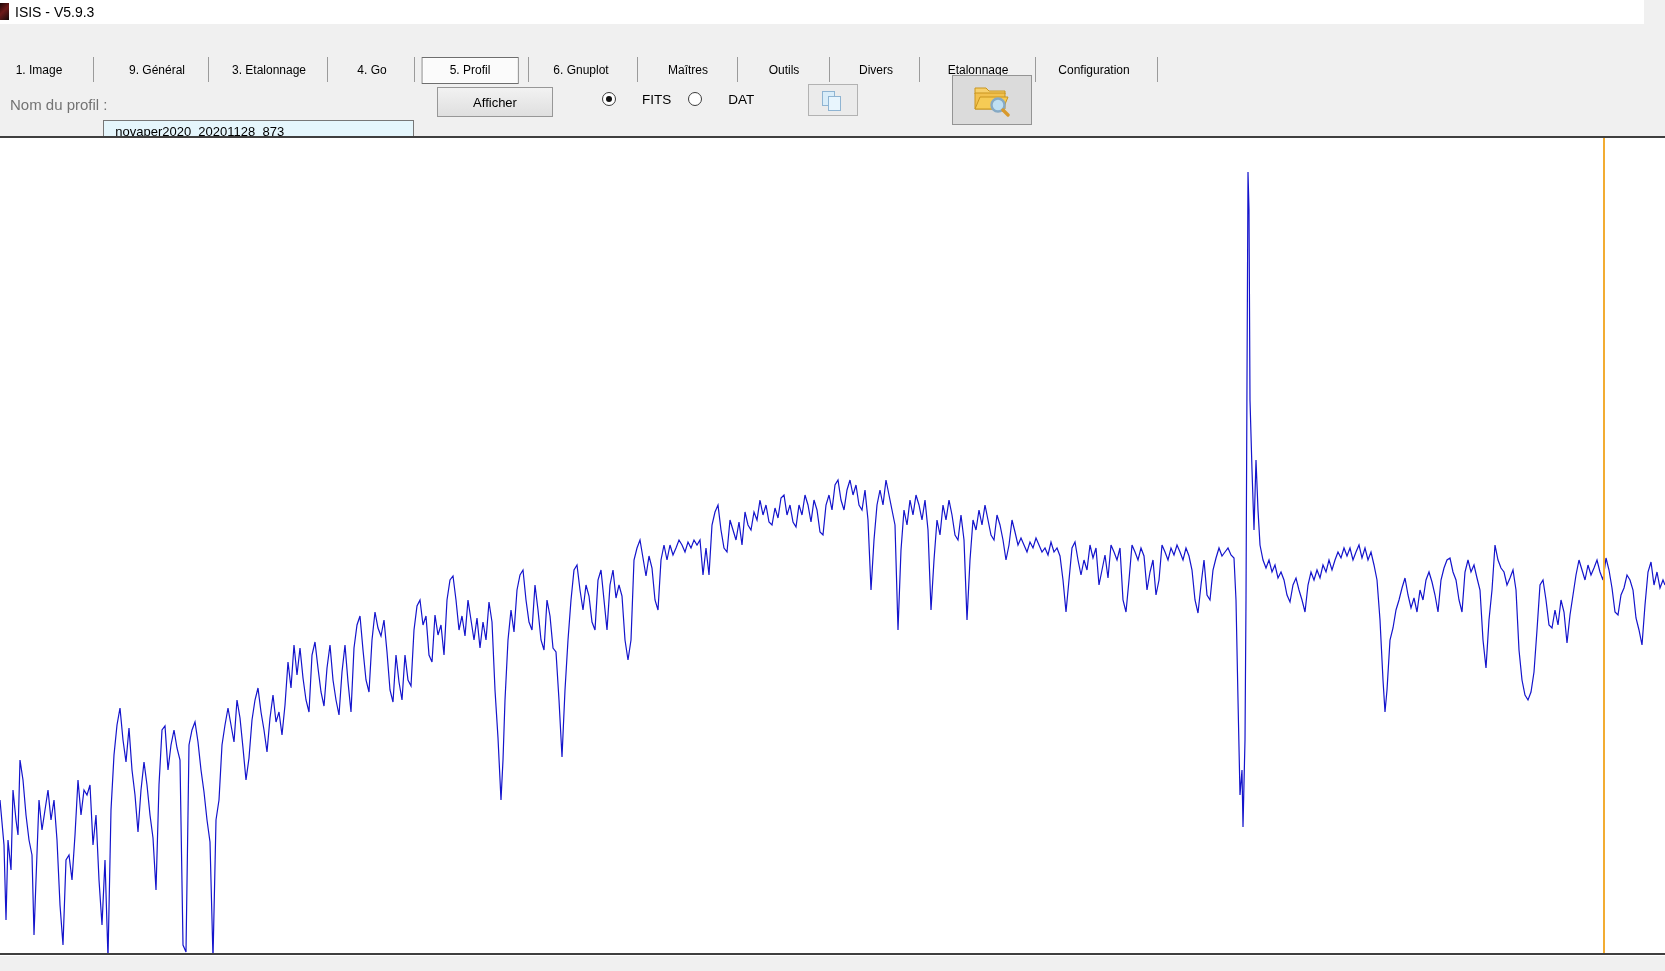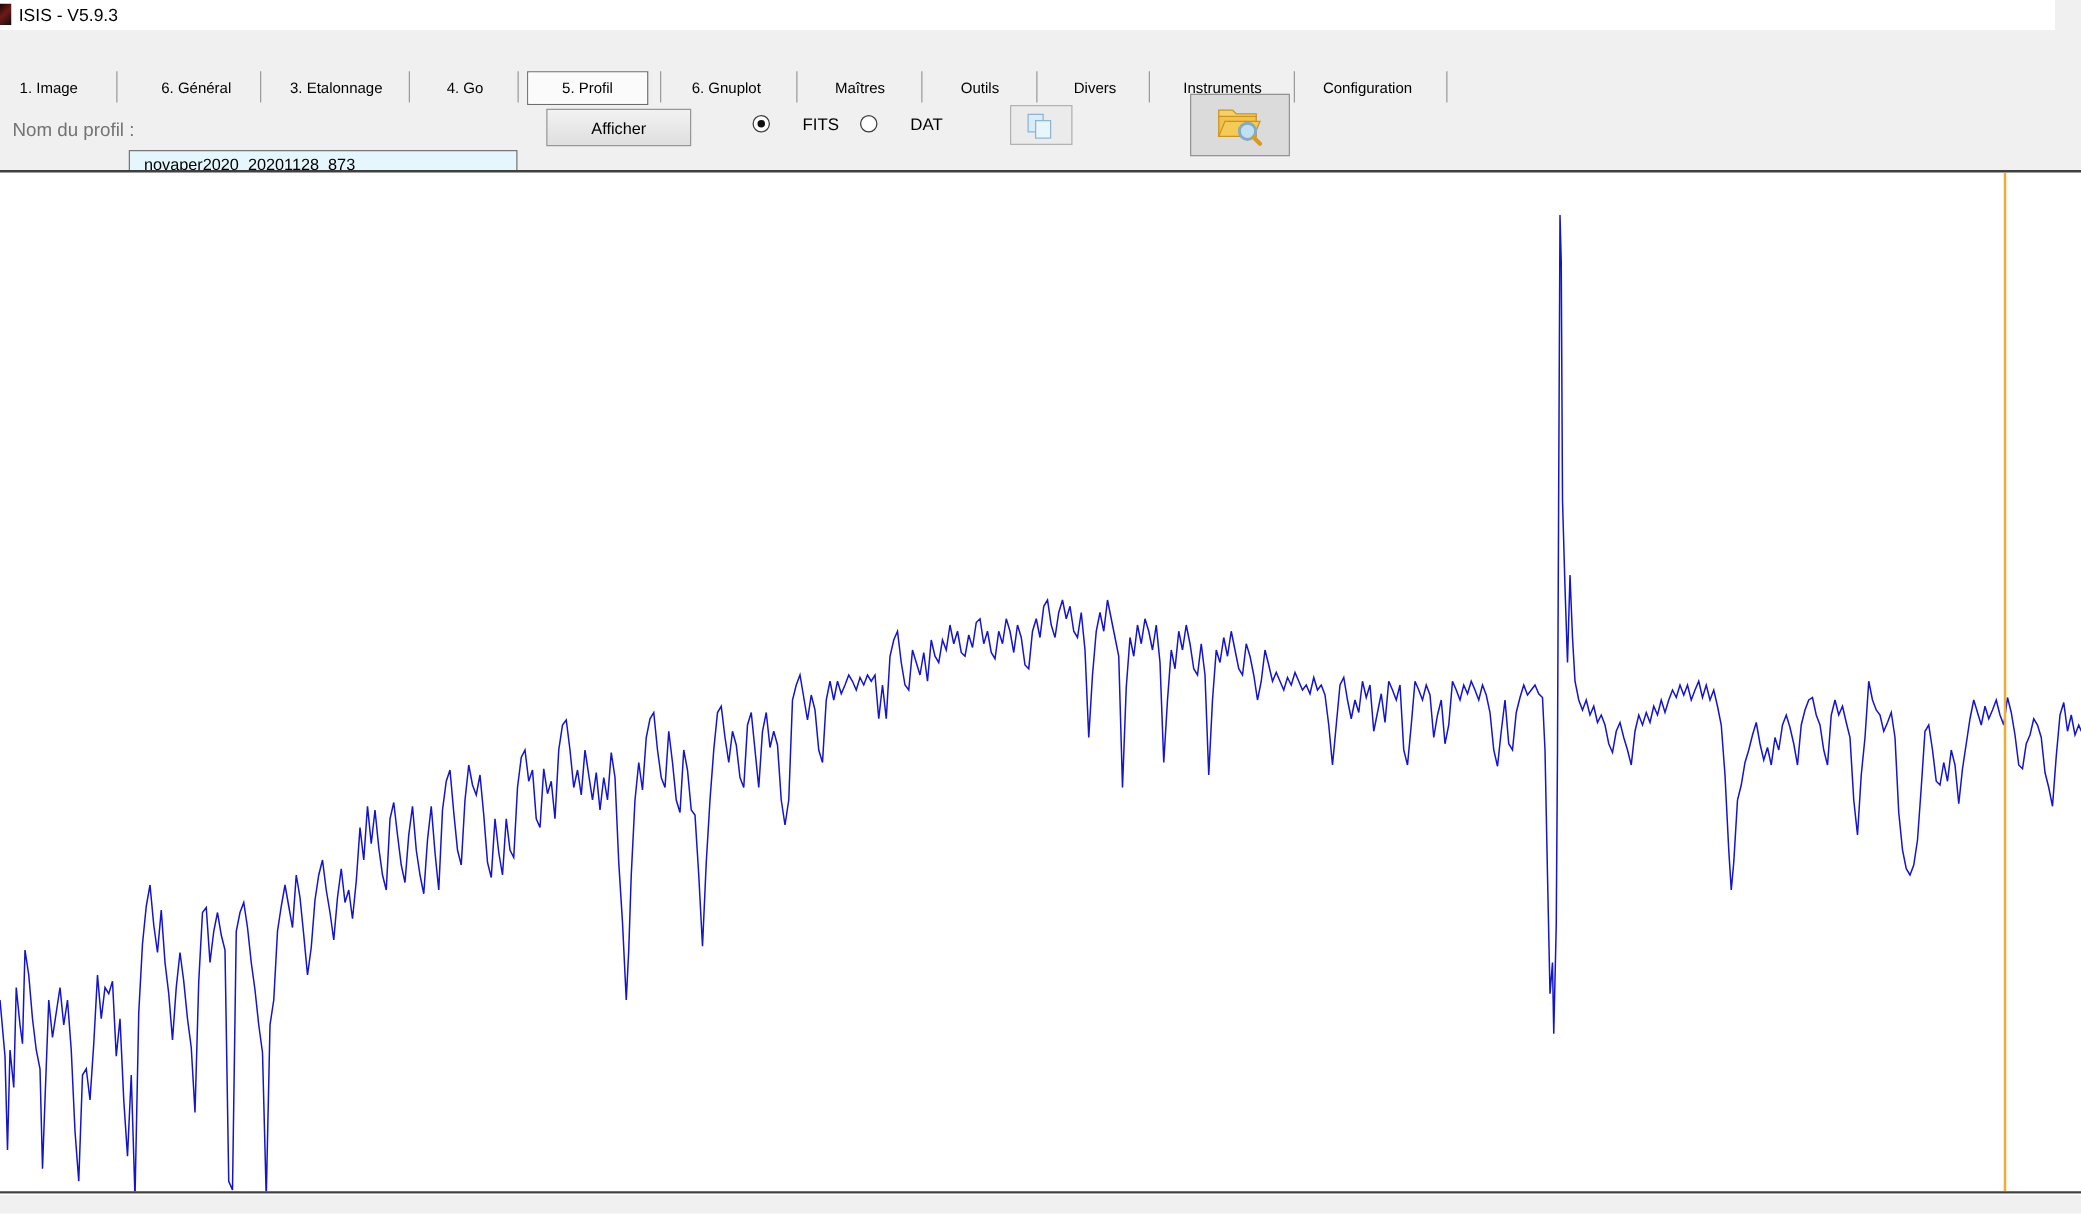--- a/index.html
+++ b/index.html
@@ -57,29 +57,29 @@
 <body>
 
 <div class="header">
   <div class="titlebar">
     <div class="app-icon"></div>
     <div class="window-title">ISIS - V5.9.3</div>
   </div>
 
   <div class="tabbar" id="tabbar">
       <div class="tab" style="left: 39px;">1. Image</div>
-      <div class="tab" style="left: 157px;">6. Général</div>
+      <div class="tab" style="left: 157px;">9. Général</div>
       <div class="tab" style="left: 269px;">3. Etalonnage</div>
       <div class="tab" style="left: 372px;">4. Go</div>
       <div class="tab selected" style="left: 470px;">5. Profil</div>
       <div class="tab" style="left: 581px;">6. Gnuplot</div>
       <div class="tab" style="left: 688px;">Maîtres</div>
       <div class="tab" style="left: 784px;">Outils</div>
       <div class="tab" style="left: 876px;">Divers</div>
-      <div class="tab" style="left: 978px;">Instruments</div>
+      <div class="tab" style="left: 978px;">Etalonnage</div>
       <div class="tab" style="left: 1094px;">Configuration</div>
       <div class="tab-sep" style="left: 93px;"></div>
       <div class="tab-sep" style="left: 208px;"></div>
       <div class="tab-sep" style="left: 327px;"></div>
       <div class="tab-sep" style="left: 414px;"></div>
       <div class="tab-sep" style="left: 528px;"></div>
       <div class="tab-sep" style="left: 637px;"></div>
       <div class="tab-sep" style="left: 737px;"></div>
       <div class="tab-sep" style="left: 829px;"></div>
       <div class="tab-sep" style="left: 919px;"></div>

